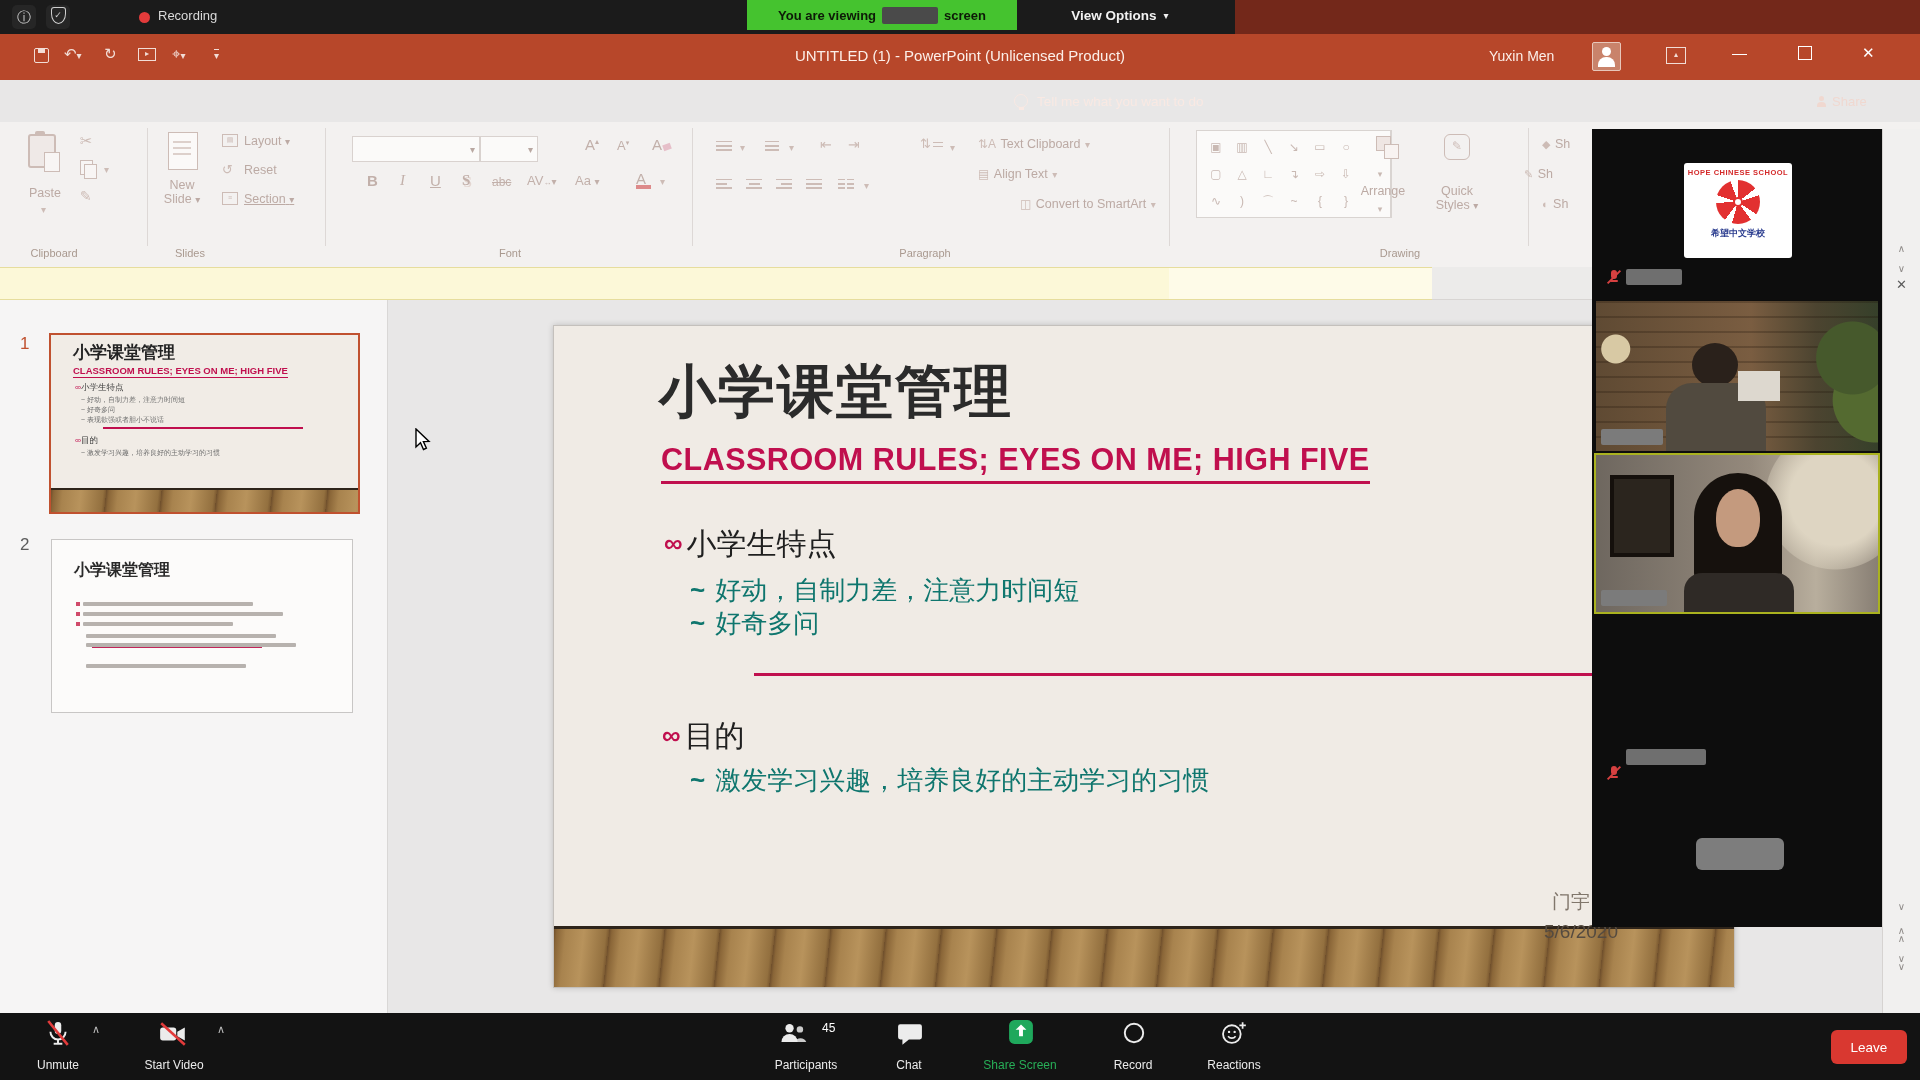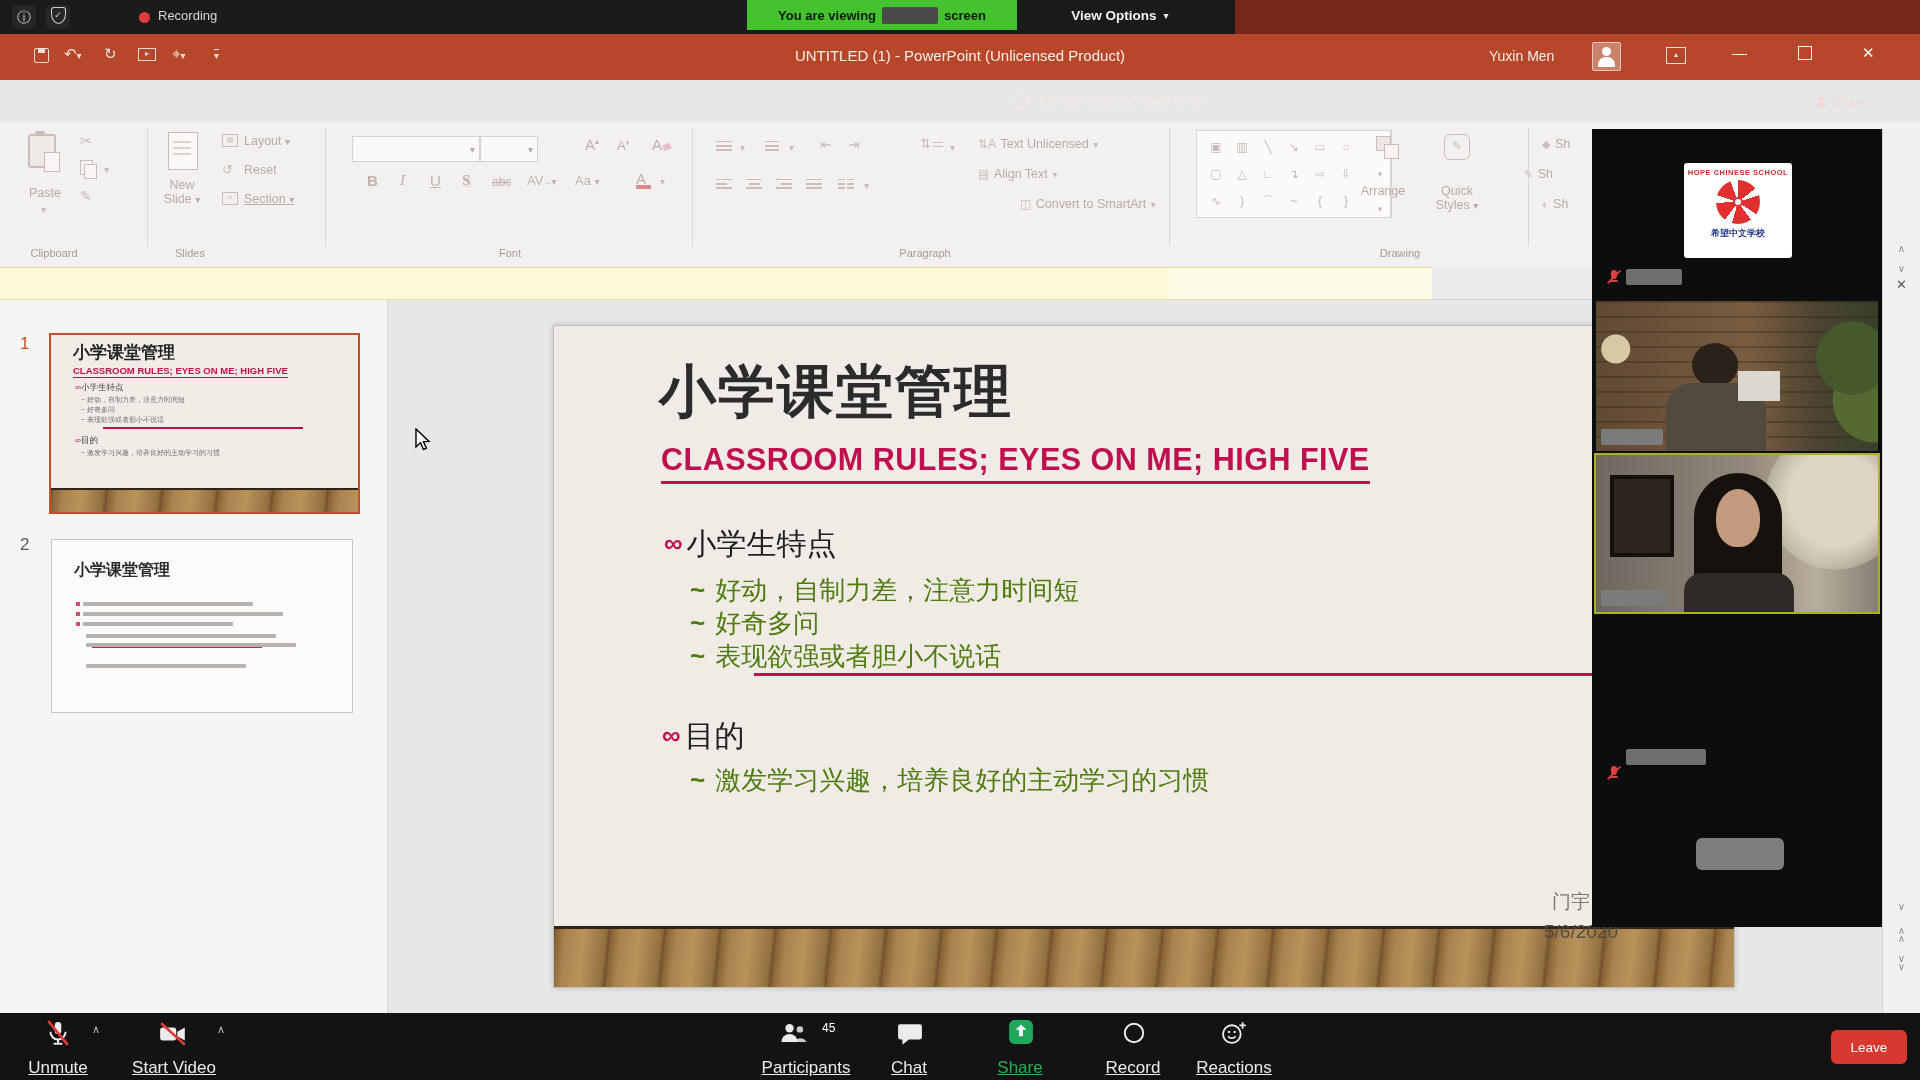--- a/index.html
+++ b/index.html
@@ -105,21 +105,21 @@
   
   #mainarea{left:388px;top:300px;width:1532px;height:713px;background:#e8e7e7;overflow:hidden;}
   #slide{left:165px;top:25px;width:1180px;height:661px;background:#f0ebe5;border:1px solid #c4c0bc;
          box-shadow:0 0 6px rgba(0,0,0,.18);overflow:hidden;}
   .stitle{left:105px;top:28px;font-size:57px;font-weight:600;letter-spacing:2px;color:#2b2b2b;}
   .ssub{left:107px;top:116px;font-size:30.5px;font-weight:bold;color:#C00F4E;letter-spacing:.5px;
         border-bottom:3px solid #C00F4E;padding-bottom:4px;}
   .sb1{left:110px;top:198px;font-size:30px;color:#1f1f1f;}
   .inf{color:#C00F4E;font-size:26px;font-weight:bold;margin-right:4px;vertical-align:2px;}
   .tld{font-weight:bold;margin-right:10px;}
-  .ss{left:136px;font-size:26px;color:#4d7c0f;}
+  .ss{left:136px;font-size:26px;color:#0f766e;}
   .redline{left:200px;top:347px;width:980px;height:3px;background:#C00F4E;}
   .sb2{left:108px;top:390px;font-size:30px;color:#1f1f1f;}
   .sauthor{left:998px;top:563px;font-size:19px;color:#80766b;}
   .sdate{left:990px;top:595px;font-size:19px;color:#554b40;z-index:2;}
   .floor{left:0;top:600px;width:1180px;height:61px;border-top:3px solid #2e241a;
      background:repeating-linear-gradient(96deg,#6f4f2c 0px,#8a6638 3px,#a8834e 12px,#b8935c 30px,#93703f 52px,#7c5a31 55px);}
   
   #scrollstrip{left:1882px;top:129px;width:38px;height:884px;background:#f1f0ef;border-left:1px solid #d6d3d1;
                box-sizing:border-box;z-index:55;color:#8f8b88;}
   #scrollstrip div{width:100%;text-align:center;font-size:10px;line-height:12px;}
@@ -152,21 +152,21 @@
   .head1{position:absolute;left:96px;top:42px;width:46px;height:44px;border-radius:50%;background:#2a211b;}
   .body1{position:absolute;left:70px;top:82px;width:100px;height:70px;border-radius:26px 26px 0 0;background:#514a3f;}
   .card1{position:absolute;left:142px;top:70px;width:42px;height:30px;background:#ddd8cf;border:1px solid #aaa success;}
   .hair2{position:absolute;left:98px;top:18px;width:88px;height:130px;border-radius:44px 44px 30px 30px;background:#16110d;}
   .face2{position:absolute;left:120px;top:34px;width:44px;height:58px;border-radius:50% 50% 45% 45%;background:#c49a7e;}
   .body2{position:absolute;left:88px;top:118px;width:110px;height:40px;border-radius:18px 18px 0 0;background:#2f2a26;}
   .vname{position:absolute;left:5px;bottom:6px;height:16px;background:#7b7b7b;border-radius:2px;}
   .grayrect{left:104px;top:709px;width:88px;height:32px;background:#7d7d7d;border-radius:6px;}
   
   #btoolbar{left:0;top:1013px;width:1920px;height:67px;background:#131313;z-index:60;color:#ececec;}
-  .blabel{position:absolute;top:45px;font-size:17px;color:#ececec;text-align:center;text-decoration:underline;}
+  .blabel{position:absolute;top:45px;font-size:12px;color:#ececec;text-align:center;}
   .chev{position:absolute;top:10px;color:#bdbdbd;font-size:11px;}
   .greenlabel{color:#27ae57;}
   #leavebtn{left:1831px;top:17px;width:76px;height:34px;background:#D93830;border-radius:6px;color:#fff;
             font-size:13.5px;display:flex;align-items:center;justify-content:center;}
   .cnt45{position:absolute;left:822px;top:8px;font-size:12px;color:#fff;}
   
   #cursor{left:414px;top:428px;z-index:70;}
 </style>
 </head>
 <body>
@@ -291,21 +291,21 @@
     <div class="abs ric" style="left:848px;top:14px;font-size:14px;">⇥</div>
     <div class="abs ric" style="left:920px;top:14px;font-size:13px;">⇅<span class="bars" style="margin-left:2px;"><i style="width:10px;"></i><i style="width:10px;"></i></span></div>
     <div class="abs caret ric" style="left:950px;top:20px;">▾</div>
     <div class="abs" style="left:716px;top:52px;"><span class="bars"><i style="width:16px;"></i><i style="width:11px;"></i><i style="width:16px;"></i></span></div>
     <div class="abs" style="left:746px;top:52px;"><span class="bars"><i style="width:16px;"></i><i style="width:11px;margin-left:2.5px;"></i><i style="width:16px;"></i></span></div>
     <div class="abs" style="left:776px;top:52px;"><span class="bars"><i style="width:16px;"></i><i style="width:11px;margin-left:5px;"></i><i style="width:16px;"></i></span></div>
     <div class="abs" style="left:806px;top:52px;"><span class="bars"><i style="width:16px;"></i><i style="width:16px;"></i><i style="width:16px;"></i></span></div>
     <div class="abs" style="left:838px;top:52px;"><span class="bars"><i style="width:7px;box-shadow:9px 0 0 #cdbcb6;"></i><i style="width:7px;box-shadow:9px 0 0 #cdbcb6;"></i><i style="width:7px;box-shadow:9px 0 0 #cdbcb6;"></i></span></div>
     <div class="abs caret ric" style="left:864px;top:58px;">▾</div>
     <div class="abs" style="left:978px;top:12px;">
-      <span class="ric" style="font-size:12px;">⇅A</span> <span class="rlabel">Text Unlicensed</span> <span class="caret ric">▾</span></div>
+      <span class="ric" style="font-size:12px;">⇅A</span> <span class="rlabel">Text Clipboard</span> <span class="caret ric">▾</span></div>
     <div class="abs" style="left:978px;top:42px;">
       <span class="ric" style="font-size:12px;">▤</span> <span class="rlabel">Align Text</span> <span class="caret ric">▾</span></div>
     <div class="abs" style="left:1020px;top:72px;">
       <span class="ric" style="font-size:12px;">◫</span> <span class="rlabel">Convert to SmartArt</span> <span class="caret ric">▾</span></div>
     <div class="abs glabel" style="left:875px;width:100px;">Paragraph</div>
     <div class="abs gsep" style="left:1169px;"></div>
 
     <div class="abs shapebox">
       <span>▣</span>
         <span>▥</span>
@@ -383,21 +383,20 @@
 
   <div class="abs" id="mainarea">
     <div class="abs" id="slide">
       <div class="abs stitle">小学课堂管理</div>
       <div class="abs ssub">CLASSROOM RULES; EYES ON ME; HIGH FIVE</div>
       <div class="abs sb1">
         <span class="inf">∞</span><span>小学生特点</span>
       </div>
       <div class="abs ss" style="top:247px;"><span class="tld">~</span><span>好动，自制力差，注意力时间短</span></div>
       <div class="abs ss" style="top:280px;"><span class="tld">~</span><span>好奇多问</span></div>
-      <div class="abs ss" style="top:313px;"><span class="tld">~</span><span>表现欲强或者胆小不说话</span></div>
       <div class="abs redline"></div>
       <div class="abs sb2">
         <span class="inf">∞</span><span>目的</span>
       </div>
       <div class="abs ss" style="top:437px;"><span class="tld">~</span><span>激发学习兴趣，培养良好的主动学习的习惯</span></div>
       <div class="abs sauthor">门宇</div>
       <div class="abs floor"></div>
       <div class="abs sdate">5/6/2020</div>
     </div>
   </div>

